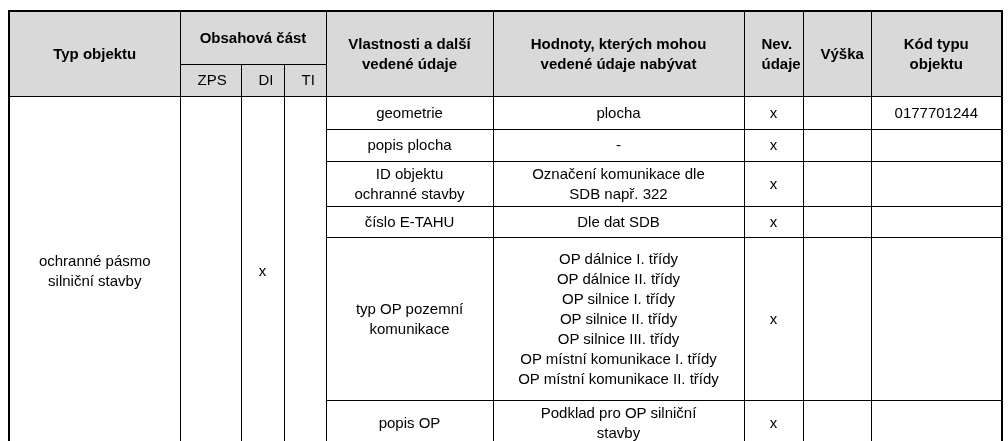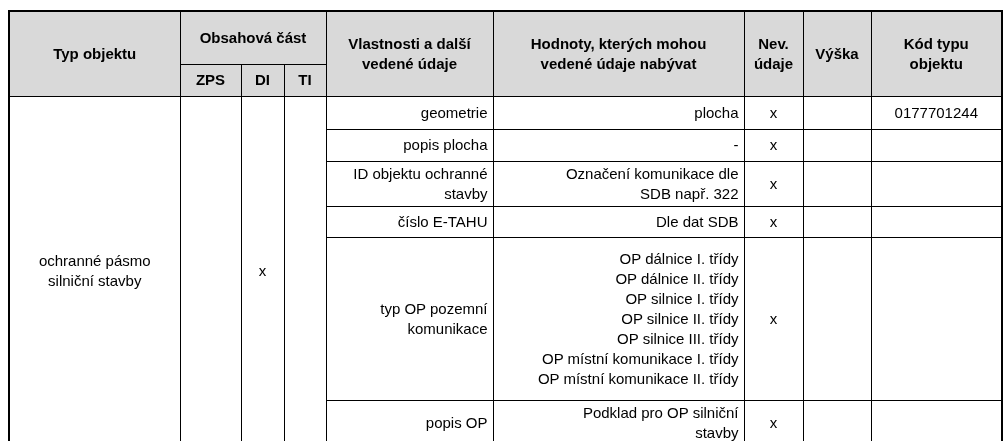--- a/index.html
+++ b/index.html
@@ -17,33 +17,33 @@
     table-layout: fixed;
     width: 993px;
     margin: 10px 0 0 8px;
     border: 2px solid #000000;
   }
   .obj-table th, .obj-table td {
     border: 1px solid #000000;
     font-size: 15px;
     line-height: 20px;
     vertical-align: middle;
-    padding: 2px 5px;
+    padding: 2px 17px;
     overflow: hidden;
   }
   .obj-table th {
     background: #d9d9d9;
     font-weight: bold;
     text-align: center;
   }
   .obj-table th.sub {
-    font-weight: bold;
+    font-weight: normal;
   }
   td.center { text-align: center; }
-  td.left   { text-align: right; }
+  td.left   { text-align: center; }
   .pre      { white-space: pre-line; }
   .bold     { font-weight: normal; }
   tr.h1 { height: 53px; }
   tr.h2 { height: 32px; }
   tr.r0 { height: 33px; }
   tr.r1 { height: 32px; }
   tr.r2 { height: 42px; }
   tr.r3 { height: 31px; }
   tr.r4 { height: 163px; }
   tr.r5 { height: 42px; }

